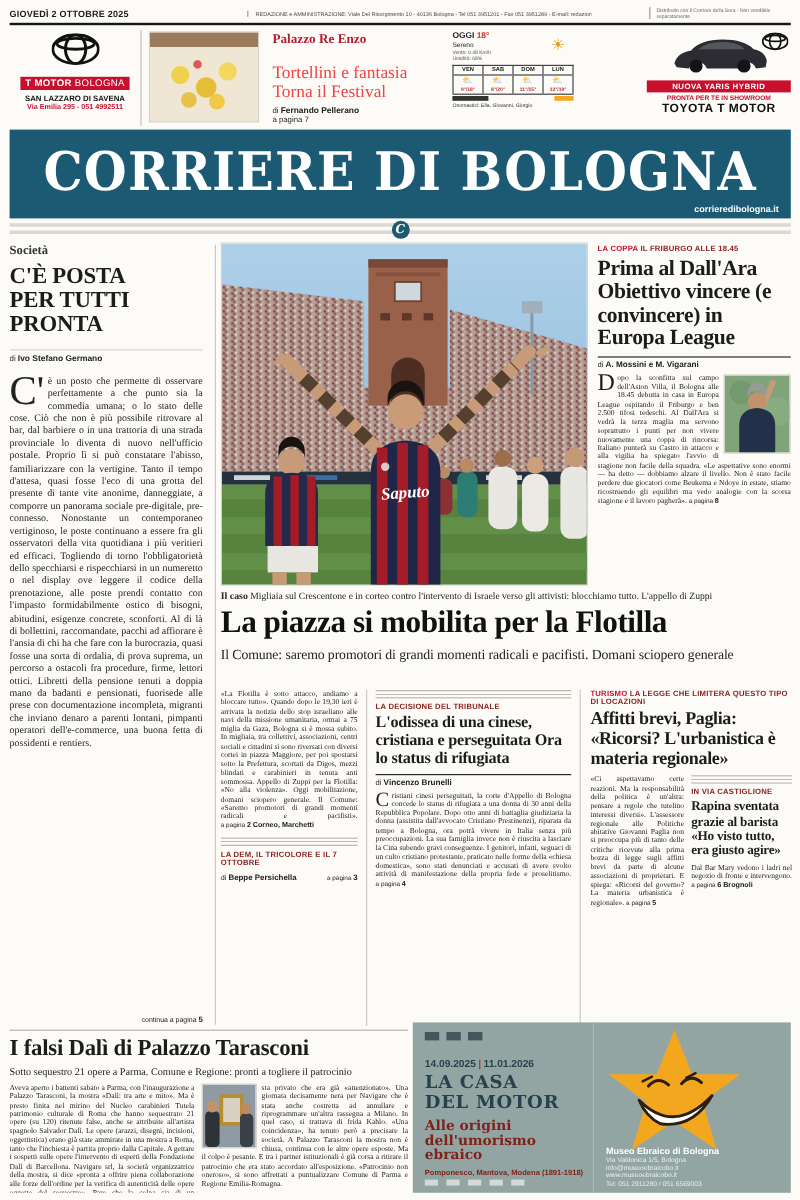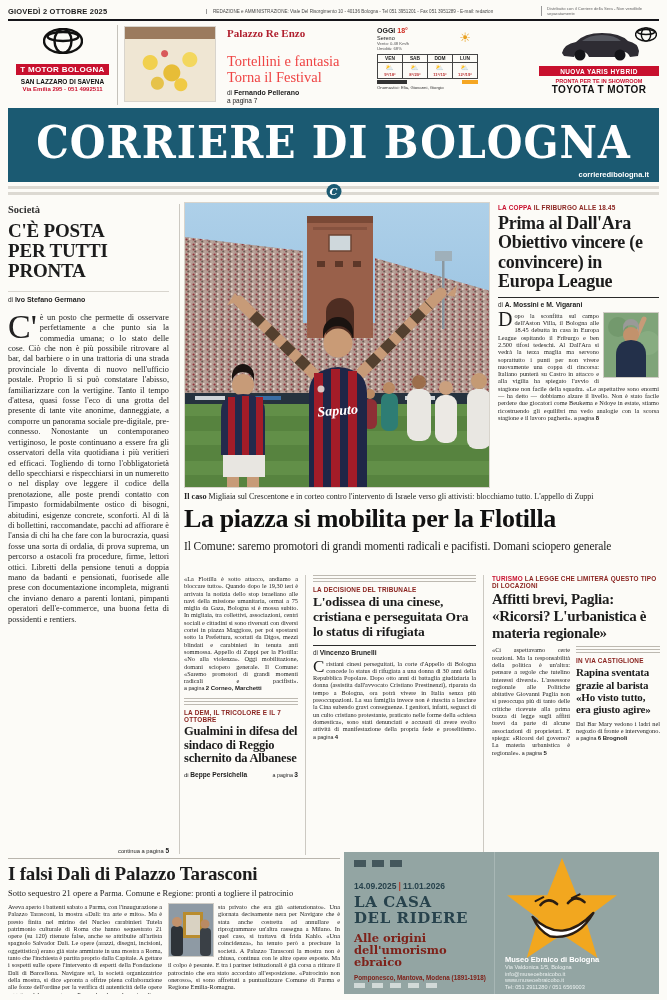--- a/index.html
+++ b/index.html
@@ -7,21 +7,21 @@
   body{position:relative;background:#fcfbf7;font-family:"Liberation Serif","DejaVu Serif",serif;color:#1c1c1c;overflow:hidden;}
   
   .topbar{position:absolute;top:3px;left:8px;right:8px;height:18px;border-bottom:2px solid #15151a;display:flex;align-items:center;font-family:"Liberation Sans",sans-serif;gap:48px;}
   .topbar .date{font-size:7.5px;font-weight:bold;letter-spacing:.2px;width:150px;}
   .topbar .info{font-size:4.6px;color:#4a4a4a;border-left:1px solid #999;padding-left:6px;flex:1;white-space:nowrap;overflow:hidden;}
   .topbar .dist{font-size:4.2px;color:#666;border-left:1px solid #999;padding-left:5px;width:118px;white-space:normal;line-height:1.2;}
   
   .adsrow{position:absolute;top:25px;left:8px;right:8px;height:80px;display:flex;align-items:stretch;}
   .ad-left{width:110px;border-right:1px solid #c5c2bb;text-align:center;padding-top:3px;font-family:"Liberation Sans",sans-serif;}
   .tbrand{display:inline-block;background:#c8102e;color:#fff;font-size:8px;font-weight:bold;padding:1px 4px;margin-top:1px;letter-spacing:.3px;}
-  .tbrand .lt{font-weight:bold;}
+  .tbrand .lt{font-weight:normal;}
   .tcity{font-size:6.5px;font-weight:bold;margin-top:2px;color:#111;}
   .tphone{font-size:6px;font-weight:bold;color:#c8102e;margin-top:1px;}
   .promo-img{width:92px;height:76px;margin:1px 5px 0 6px;background:
     radial-gradient(circle at 28% 48%,#f1d04e 0 7px,rgba(0,0,0,0) 8px),
     radial-gradient(circle at 52% 62%,#e7bd37 0 8px,rgba(0,0,0,0) 9px),
     radial-gradient(circle at 72% 44%,#f3d75e 0 7px,rgba(0,0,0,0) 8px),
     radial-gradient(circle at 44% 36%,#d8595a 0 3px,rgba(0,0,0,0) 4px),
     radial-gradient(circle at 62% 78%,#f0ca45 0 6px,rgba(0,0,0,0) 7px),
     radial-gradient(circle at 36% 76%,#e6c24a 0 6px,rgba(0,0,0,0) 7px),
     linear-gradient(#9b7b5e 0 16%,#efe6d3 16% 100%);
@@ -357,21 +357,20 @@
   <div class="ms-kick"><b>Il caso </b><span>Migliaia sul Crescentone e in corteo contro l'intervento di Israele verso gli attivisti: blocchiamo tutto. L'appello di Zuppi</span></div>
   <h1>La piazza si mobilita per la Flotilla</h1>
   <div class="ms-sub">Il Comune: saremo promotori di grandi momenti radicali e pacifisti. Domani sciopero generale</div>
 </div>
 
 <div class="threecols">
   <div class="c1">
     <div class="smallbody"><span>«La Flotilla è sotto attacco, andiamo a bloccare tutto». Quando dopo le 19,30 ieri è arrivata la notizia dello stop israeliano alle navi della missione umanitaria, ormai a 75 miglia da Gaza, Bologna si è mossa subito. In migliaia, tra collettivi, associazioni, centri sociali e cittadini si sono riversati con diversi cortei in piazza Maggiore, per poi spostarsi sotto la Prefettura, scortati da Digos, mezzi blindati e carabinieri in tenuta anti sommossa. Appello di Zuppi per la Flotilla: «No alla violenza». Oggi mobilitazione, domani sciopero generale. Il Comune: «Saremo promotori di grandi momenti radicali e pacifisti». </span><span class="pgref"><span>a pagina </span><b>2</b>&nbsp;<b>Corneo, Marchetti</b></span></div>
     <div class="hl3"></div>
     <div class="kick"><span class="d">LA DEM, IL TRICOLORE E IL 7 OTTOBRE</span></div>
-    <h3 class="subhead2">Gualmini in difesa del sindaco di Reggio schernito da Albanese</h3>
     <div class="byrow">
       <span><span>di </span><b>Beppe Persichella</b></span>
       <span class="pgref"><span>a pagina </span><b>3</b></span>
     </div>
   </div>
 
   <div class="c2">
     <div class="hl3" style="margin-top:0"></div>
     <div class="kick"><span class="d">LA DECISIONE DEL TRIBUNALE</span></div>
     <h3>L'odissea di una cinese, cristiana e perseguitata Ora lo status di rifugiata</h3>
@@ -420,21 +419,21 @@
 <div class="museoad">
   <div class="mu-left">
     <div class="mu-logos">
         <i></i>
         <i></i>
         <i></i>
       </div>
     <div class="mu-dates"><span>14.09.2025</span><span class="sep">|</span><span>11.01.2026</span></div>
     <div class="mu-title">
       <div>LA CASA</div>
-      <div>DEL RIDERE</div>
+      <div>DEL MOTOR</div>
     </div>
     <div class="mu-sub">Alle origini dell'umorismo ebraico</div>
     <div class="mu-venue">Pomponesco, Mantova, Modena (1891-1918)</div>
     <div class="mu-partners">
         <i></i>
         <i></i>
         <i></i>
         <i></i>
         <i></i>
       </div>

